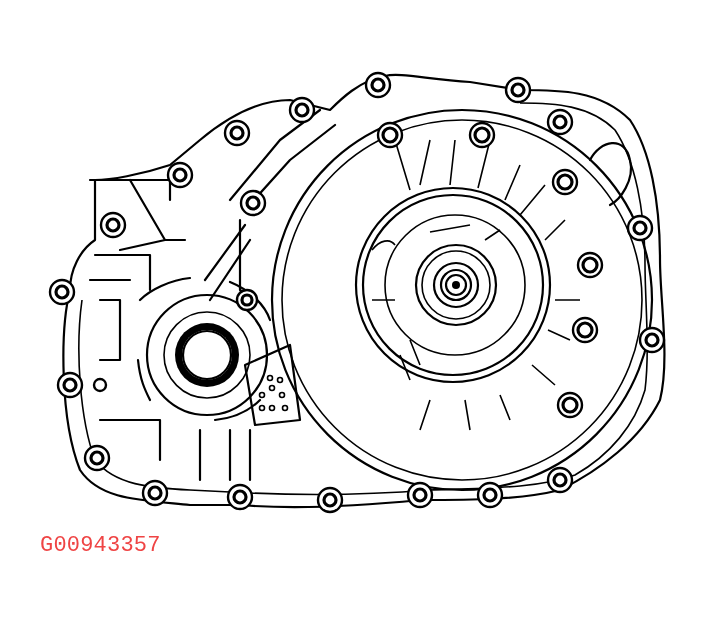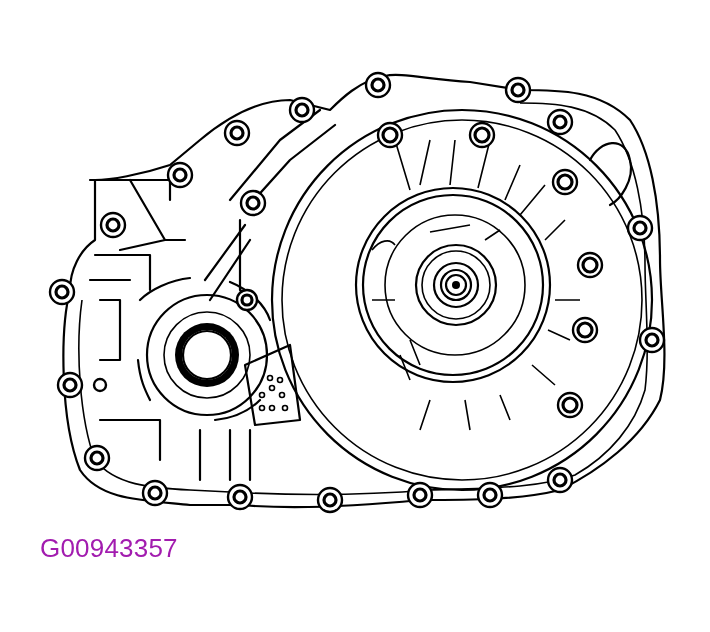--- a/index.html
+++ b/index.html
@@ -1,20 +1,20 @@
 <!DOCTYPE html>
 <html><head>
 <meta charset="utf-8">
 <style>
   html, body { margin: 0; padding: 0; background: #ffffff; }
   body { width: 710px; height: 632px; position: relative; overflow: hidden; }
   .drawing { position: absolute; left: 0; top: 0; width: 710px; height: 632px; }
   .caption {
     position: absolute; left: 40px; top: 533px;
-    font-family: Liberation Sans, sans-serif; font-size: 26px; color: #a21caf;
+    font-family: Liberation Mono, monospace; font-size: 22px; color: #ef4444;
     letter-spacing: 0.2px;
   }
   svg .ln { fill: none; stroke: #000; stroke-width: 2.2; stroke-linejoin: round; stroke-linecap: round; }
   svg .thin { fill: none; stroke: #000; stroke-width: 1.6; }
   svg .boss { fill: #fff; stroke: #000; stroke-width: 2.4; }
   svg .hole { fill: #fff; stroke: #000; stroke-width: 3.2; }
   svg .blk { fill: #000; }
 </style>
 </head>
 <body>

